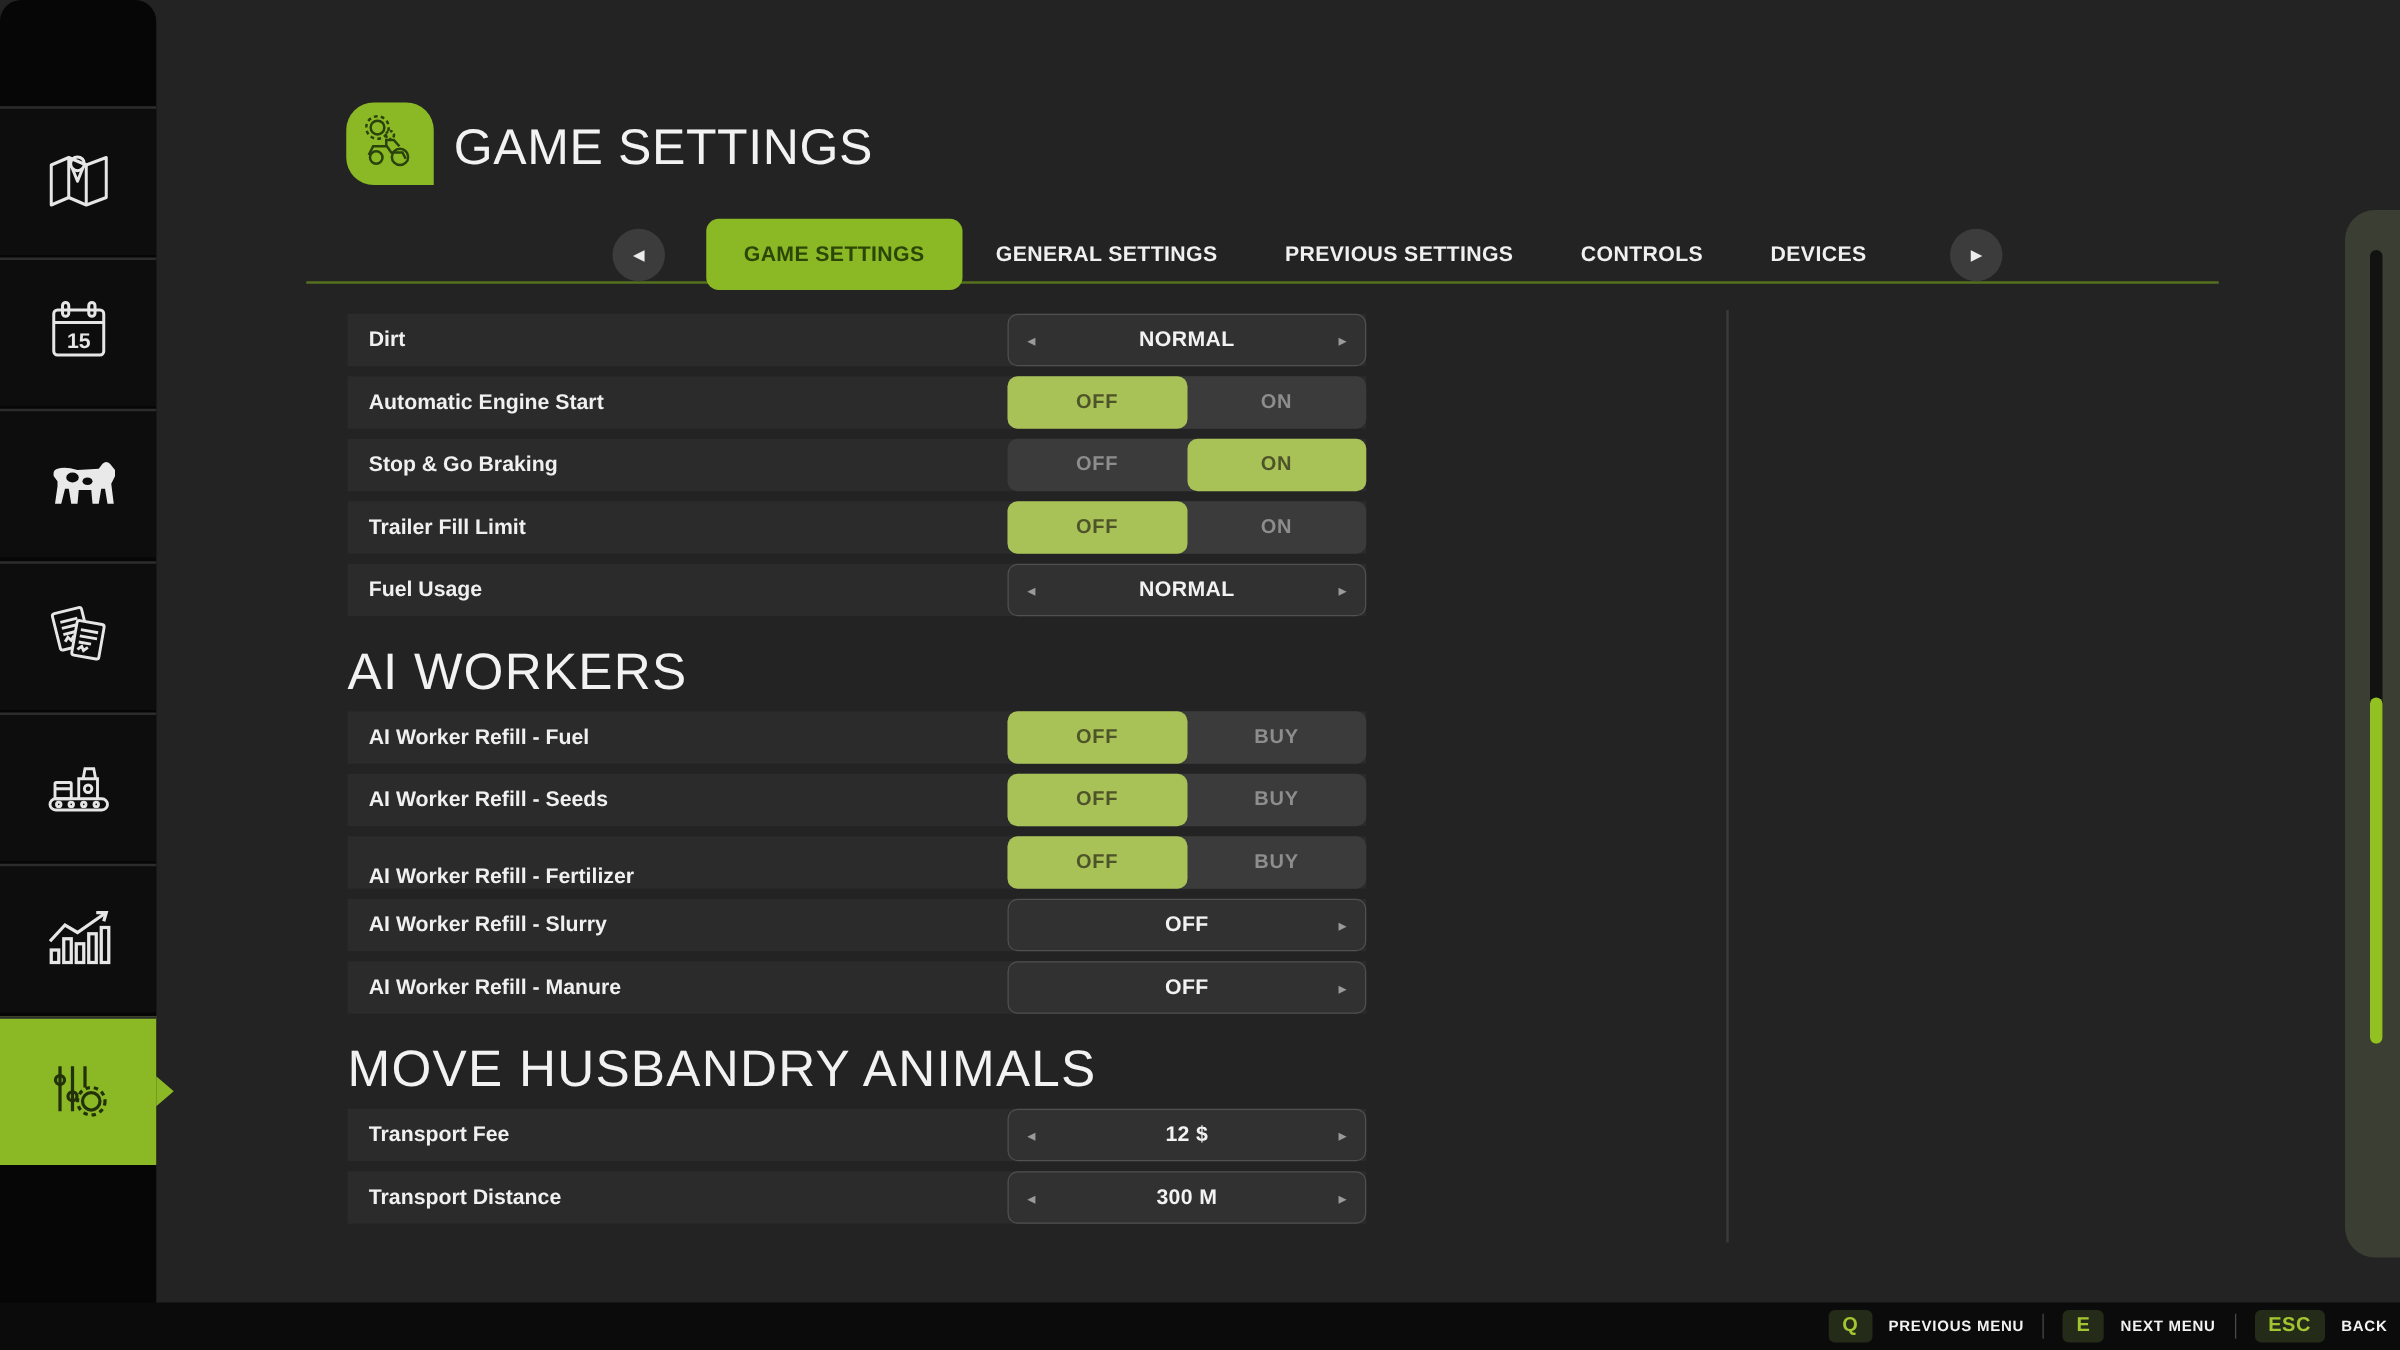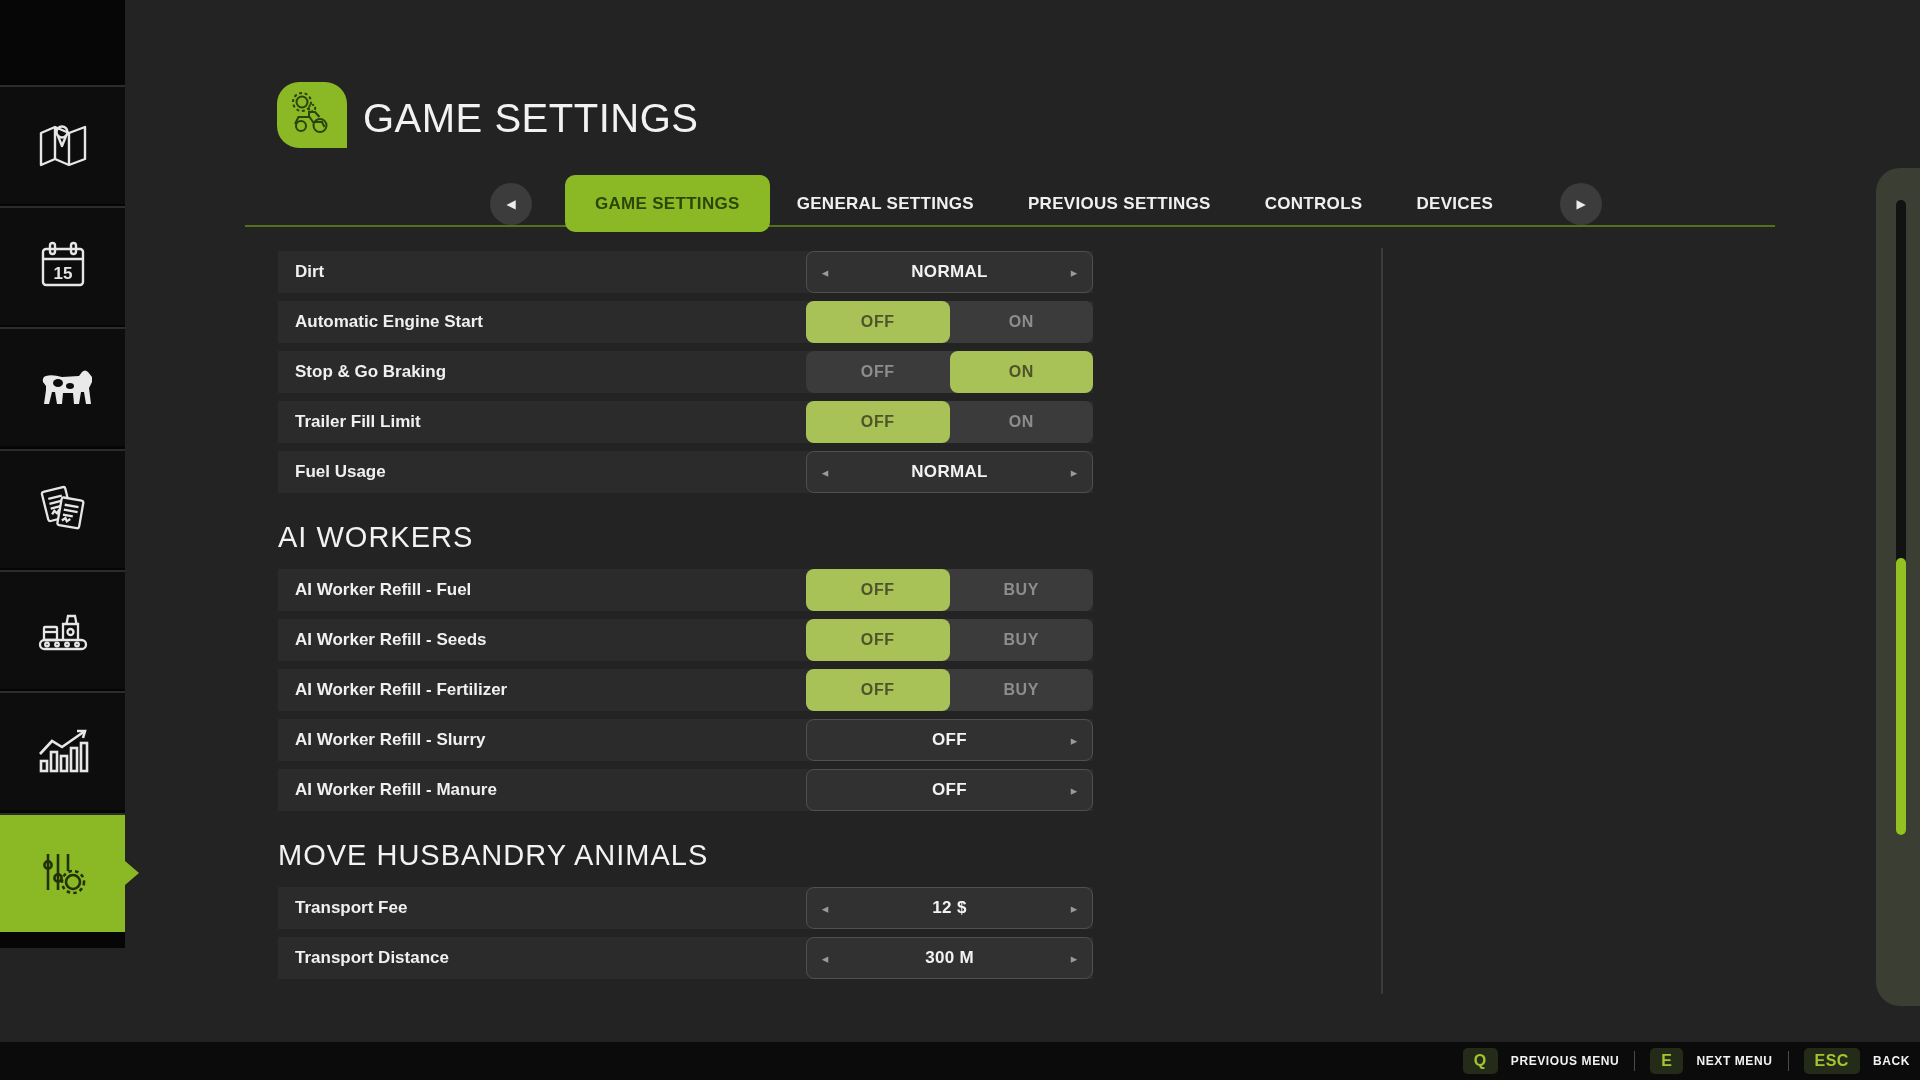--- a/index.html
+++ b/index.html
@@ -2,21 +2,21 @@
 <html><head>
 <meta charset="utf-8">
 <style>
   html,body{margin:0;padding:0;}
   body{
     width:1920px;height:1080px;position:relative;overflow:hidden;
     background:#232323;font-family:"Liberation Sans",sans-serif;
     -webkit-font-smoothing:antialiased;
   }
   
-  .sidebar{position:absolute;left:0;top:0;width:125px;height:948px;background:#060606;}
+  .sidebar{position:absolute;left:0;top:0;width:125px;height:1080px;background:#060606;border-radius:17px;}
   .side-item{
     position:absolute;left:0;width:125px;height:119px;background:#0d0d0d;
     border-top:2px solid #2c2c2c;box-sizing:border-box;
     display:flex;align-items:center;justify-content:center;
   }
   .side-item.active{background:#8bb925;}
   .side-pointer{
     position:absolute;left:125px;top:861px;width:0;height:0;
     border-top:12px solid transparent;border-bottom:12px solid transparent;
     border-left:14px solid #8bb925;
@@ -44,21 +44,21 @@
     padding:0 27px;height:57px;display:flex;align-items:center;
     color:#f0f0f0;font-weight:700;font-size:17px;letter-spacing:0.3px;white-space:nowrap;
   }
   .tab.active{
     background:#8bb925;color:#2c4607;border-radius:10px;margin-left:33px;padding:0 30px;
   }
   
   .settings{position:absolute;left:153px;top:0;width:815px;}
   .section-title{
     position:absolute;left:0;height:40px;line-height:40px;color:#f2f2f2;
-    font-weight:300;font-size:29px;letter-spacing:1px;white-space:nowrap;
+    font-weight:300;font-size:41px;letter-spacing:1px;white-space:nowrap;
   }
   .row{
     position:absolute;left:0;width:815px;height:42px;background:#2b2b2b;
     display:flex;align-items:center;
   }
   .row-label{flex:1;padding-left:17px;color:#f0f0f0;font-weight:700;font-size:17px;white-space:nowrap;}
   .control{width:287px;height:42px;position:relative;flex:0 0 auto;}
   .toggle{display:flex;width:287px;height:42px;background:#3b3b3b;border-radius:8px;}
   .toggle-opt{
     flex:1;display:flex;align-items:center;justify-content:center;
@@ -268,21 +268,21 @@
       </div>
       <div class="row" style="top: 619px; gap: 36px;">
         <div class="row-label">AI Worker Refill - Seeds</div>
         <div class="control">
           <div class="toggle">
             <div class="toggle-opt sel">OFF</div>
             <div class="toggle-opt">BUY</div>
           </div>
         </div>
       </div>
-      <div class="row" style="top: 669px;">
+      <div class="row" style="top: 669px; align-items: flex-end;">
         <div class="row-label">AI Worker Refill - Fertilizer</div>
         <div class="control">
           <div class="toggle">
             <div class="toggle-opt sel">OFF</div>
             <div class="toggle-opt">BUY</div>
           </div>
         </div>
       </div>
       <div class="row" style="top: 719px;">
         <div class="row-label">AI Worker Refill - Slurry</div>

